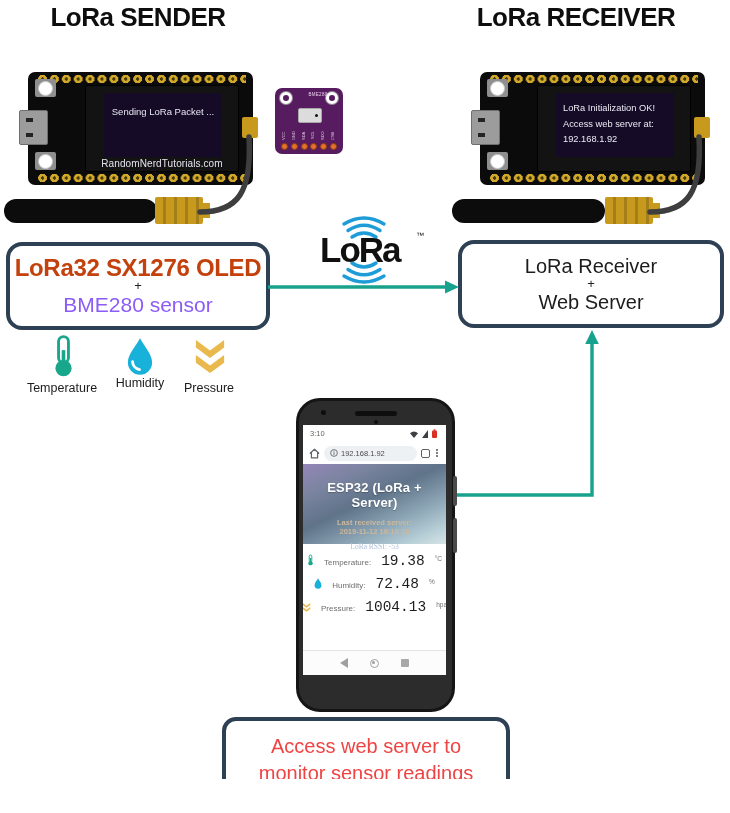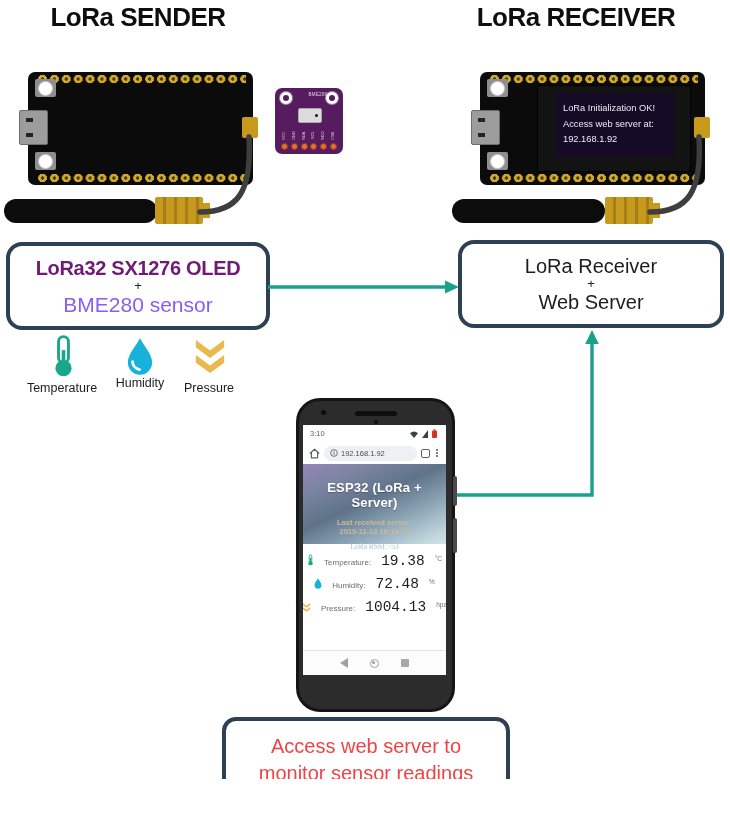--- a/index.html
+++ b/index.html
@@ -58,21 +58,21 @@
 
   
   #lora-logo{position:absolute;left:312px;top:206px;width:125px;height:92px;z-index:6;}
 
   
   .lbox{position:absolute;background:#fff;border:4px solid #2e4053;border-radius:16px;z-index:4;
     display:flex;flex-direction:column;align-items:center;justify-content:center;text-align:center;box-sizing:border-box;}
   #sender-box{left:6px;top:242px;width:264px;height:88px;}
   #receiver-box{left:458px;top:240px;width:266px;height:88px;}
   #bottom-box{left:222px;top:717px;width:288px;height:86px;border-radius:14px;}
-  .box-l1-bold{font-size:20px;font-weight:bold;color:#701a75;letter-spacing:-0.3px;line-height:22px;}
+  .box-l1-bold{font-size:24px;font-weight:bold;color:#c2410c;letter-spacing:-0.3px;line-height:22px;}
   .box-plus{font-size:13px;color:#222;line-height:14px;}
   .box-l2{font-size:21px;font-weight:normal;color:#8b5cf6;line-height:23px;}
   .box-l1{font-size:20px;font-weight:normal;color:#1c1c1c;line-height:22px;}
   #bottom-box .box-text{font-size:20px;color:#ef4444;line-height:1.35;max-width:252px;}
 
   
   .sensor-icon{position:absolute;z-index:4;}
   .sensor-label{position:absolute;z-index:4;text-align:center;font-size:12.5px;color:#1c1c1c;}
 
   
@@ -132,20 +132,26 @@
 
   <div class="board" style="left:28px;top:72px;">
     <div class="pins pins-top"></div>
     <div class="pins pins-bottom"></div>
     <div class="push-btn btn-top"></div>
     <div class="push-btn btn-bottom"></div>
     <div class="usb">
         <i></i>
         <i></i>
       </div>
+    <div class="oled">
+      <div class="oled-screen">
+        <div class="oled-line">Sending LoRa Packet ...</div>
+      </div>
+      <div class="oled-footer">RandomNerdTutorials.com</div>
+    </div>
     <div class="ant-jack"></div>
   </div>
 
   <div class="board" style="left:480px;top:72px;">
     <div class="pins pins-top"></div>
     <div class="pins pins-bottom"></div>
     <div class="push-btn btn-top"></div>
     <div class="push-btn btn-bottom"></div>
     <div class="usb">
         <i></i>
@@ -179,20 +185,34 @@
     <div class="bme-pins">
       <span class="bme-pin"></span>
         <span class="bme-pin"></span>
         <span class="bme-pin"></span>
       <span class="bme-pin"></span>
         <span class="bme-pin"></span>
         <span class="bme-pin"></span>
     </div>
   </div>
 
+  <div id="lora-logo">
+    <svg width="125" height="92" viewBox="0 0 125 92">
+      <g stroke="#1e9cd8" stroke-width="3.4" stroke-linecap="round" fill="none">
+        <path d="M40 31 Q 52 23 64 31"></path>
+        <path d="M36 24.5 Q 52 14 68 24.5"></path>
+        <path d="M32 18 Q 52 6 72 18"></path>
+        <path d="M40 57 Q 52 65 64 57"></path>
+        <path d="M36 63.5 Q 52 74 68 63.5"></path>
+        <path d="M32 70 Q 52 82 72 70"></path>
+      </g>
+      <text x="8" y="56" font-family="Liberation Sans, sans-serif" font-size="35" font-weight="bold" letter-spacing="-2" fill="#101010">LoRa</text>
+      <text x="104" y="32" font-family="Liberation Sans, sans-serif" font-size="8" fill="#101010">™</text>
+    </svg>
+  </div>
 
   <div class="lbox" id="sender-box">
     <div class="box-l1-bold">LoRa32 SX1276 OLED</div>
     <div class="box-plus">+</div>
     <div class="box-l2">BME280 sensor</div>
   </div>
 
   <div class="lbox" id="receiver-box">
     <div class="box-l1">LoRa Receiver</div>
     <div class="box-plus">+</div>

